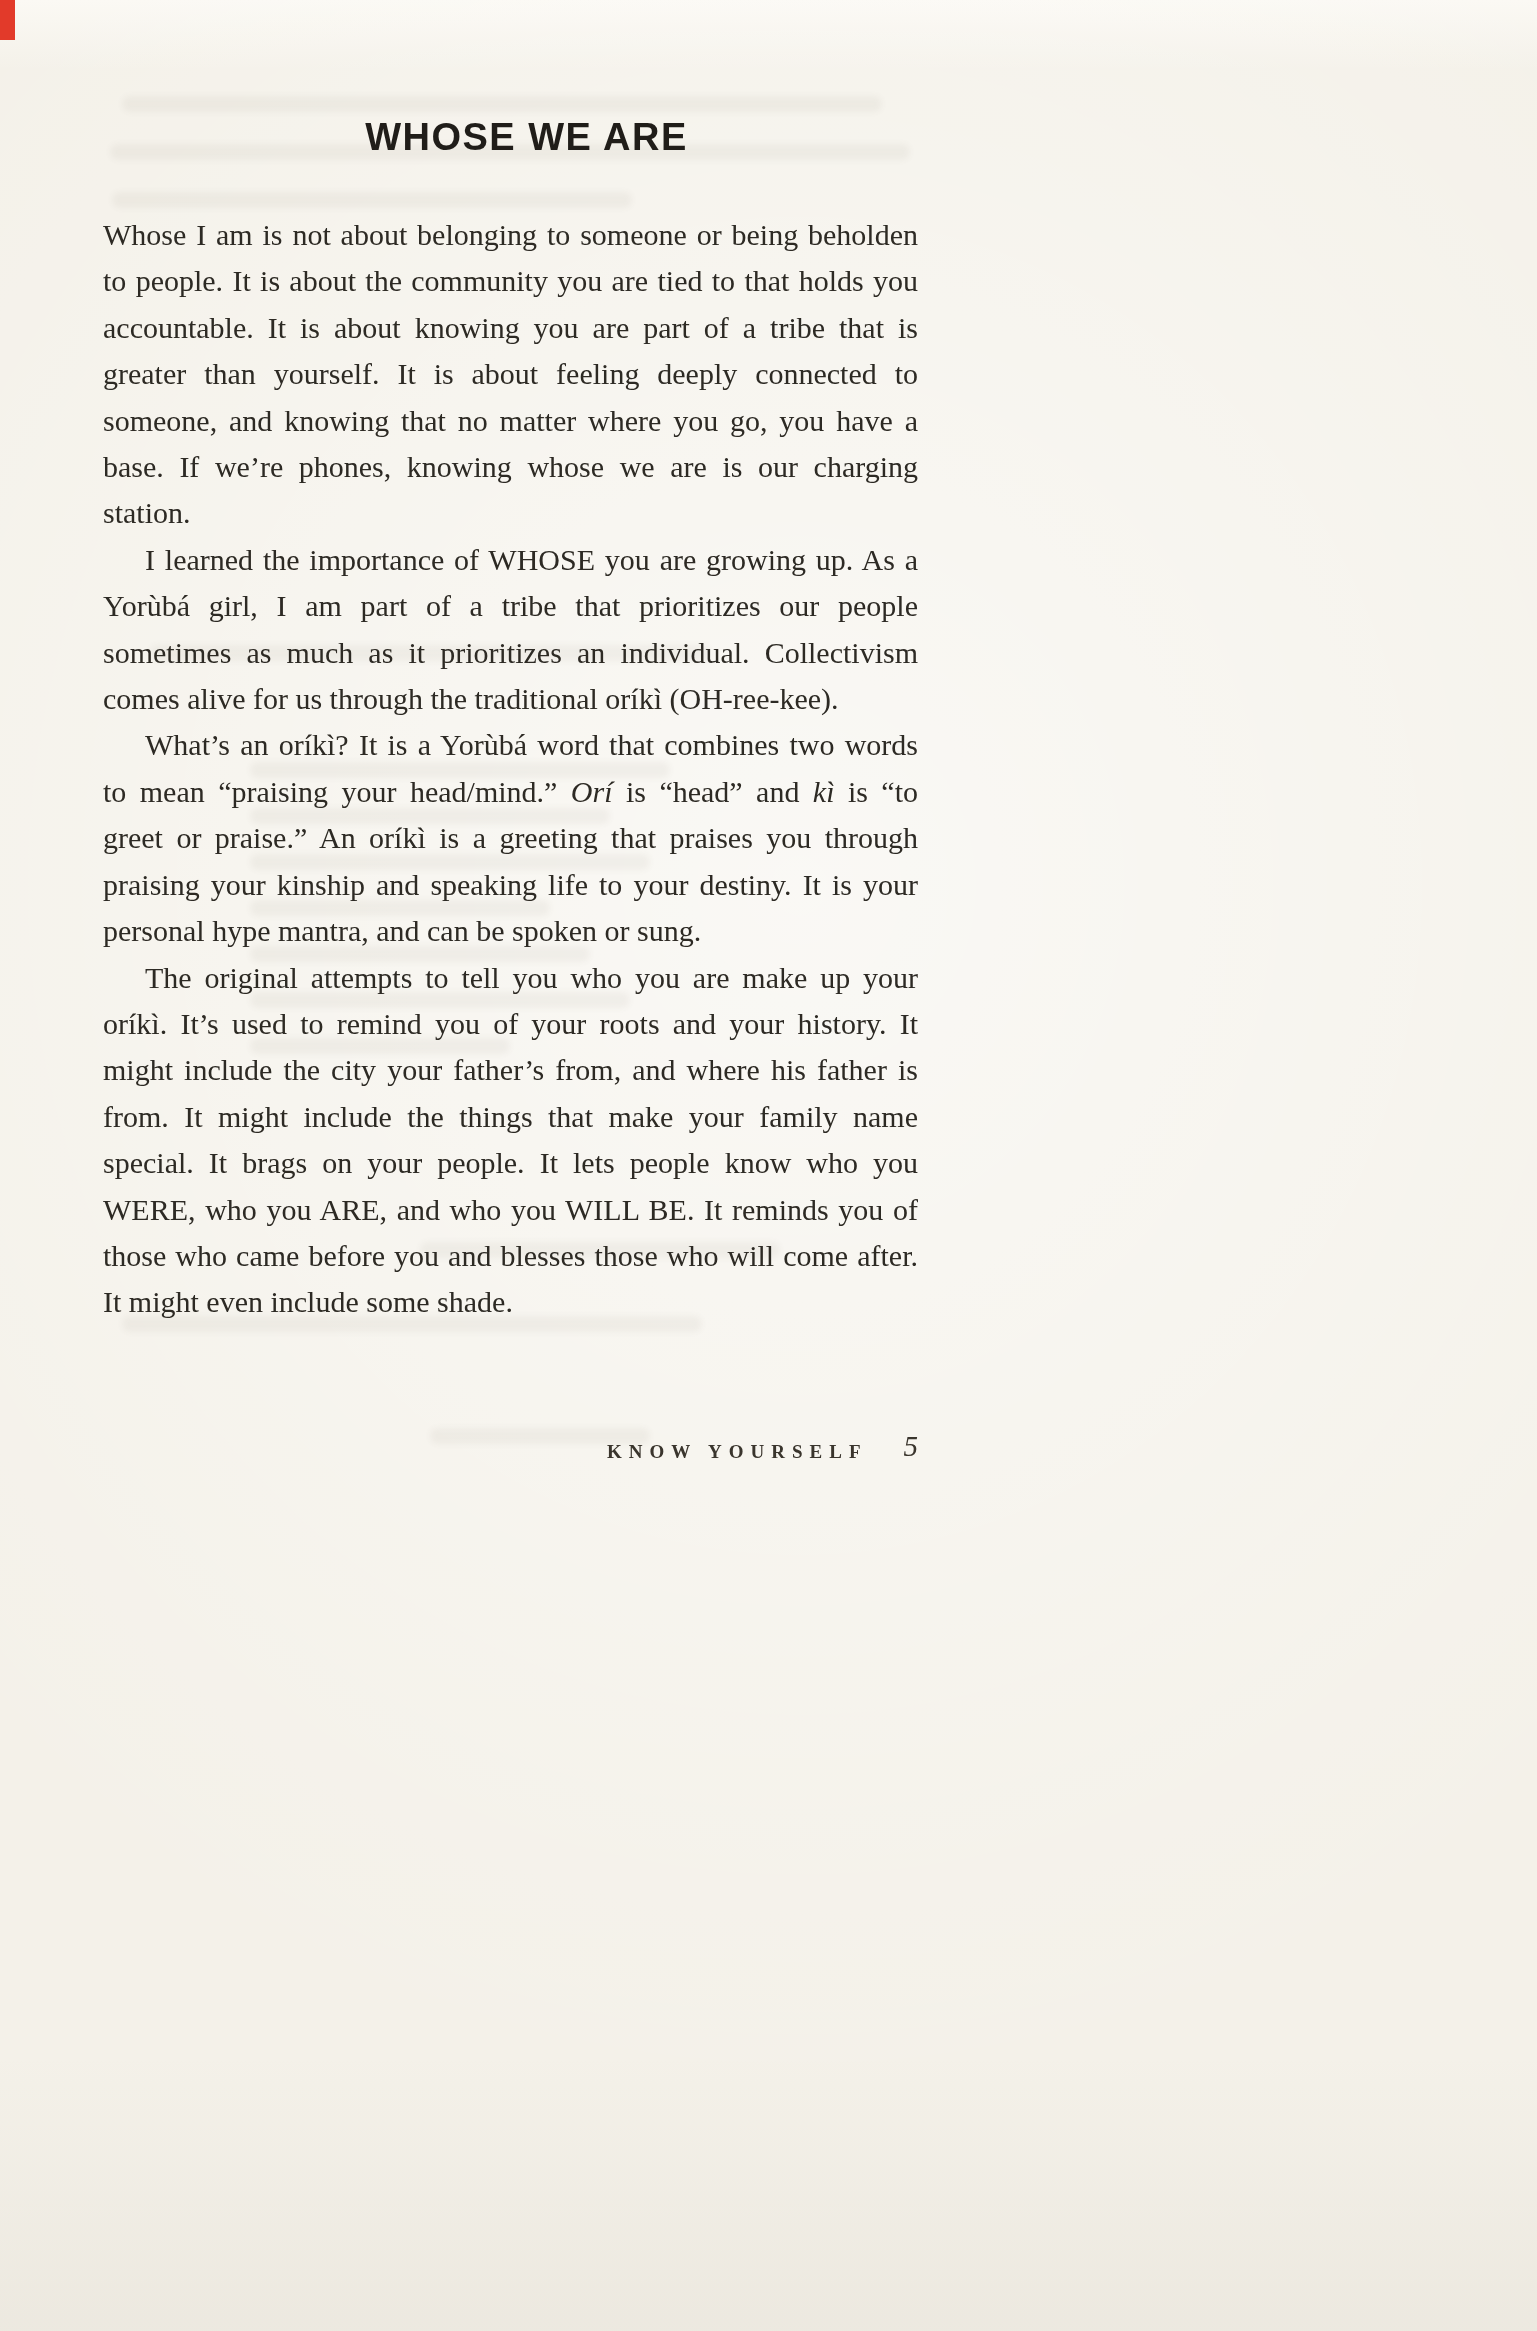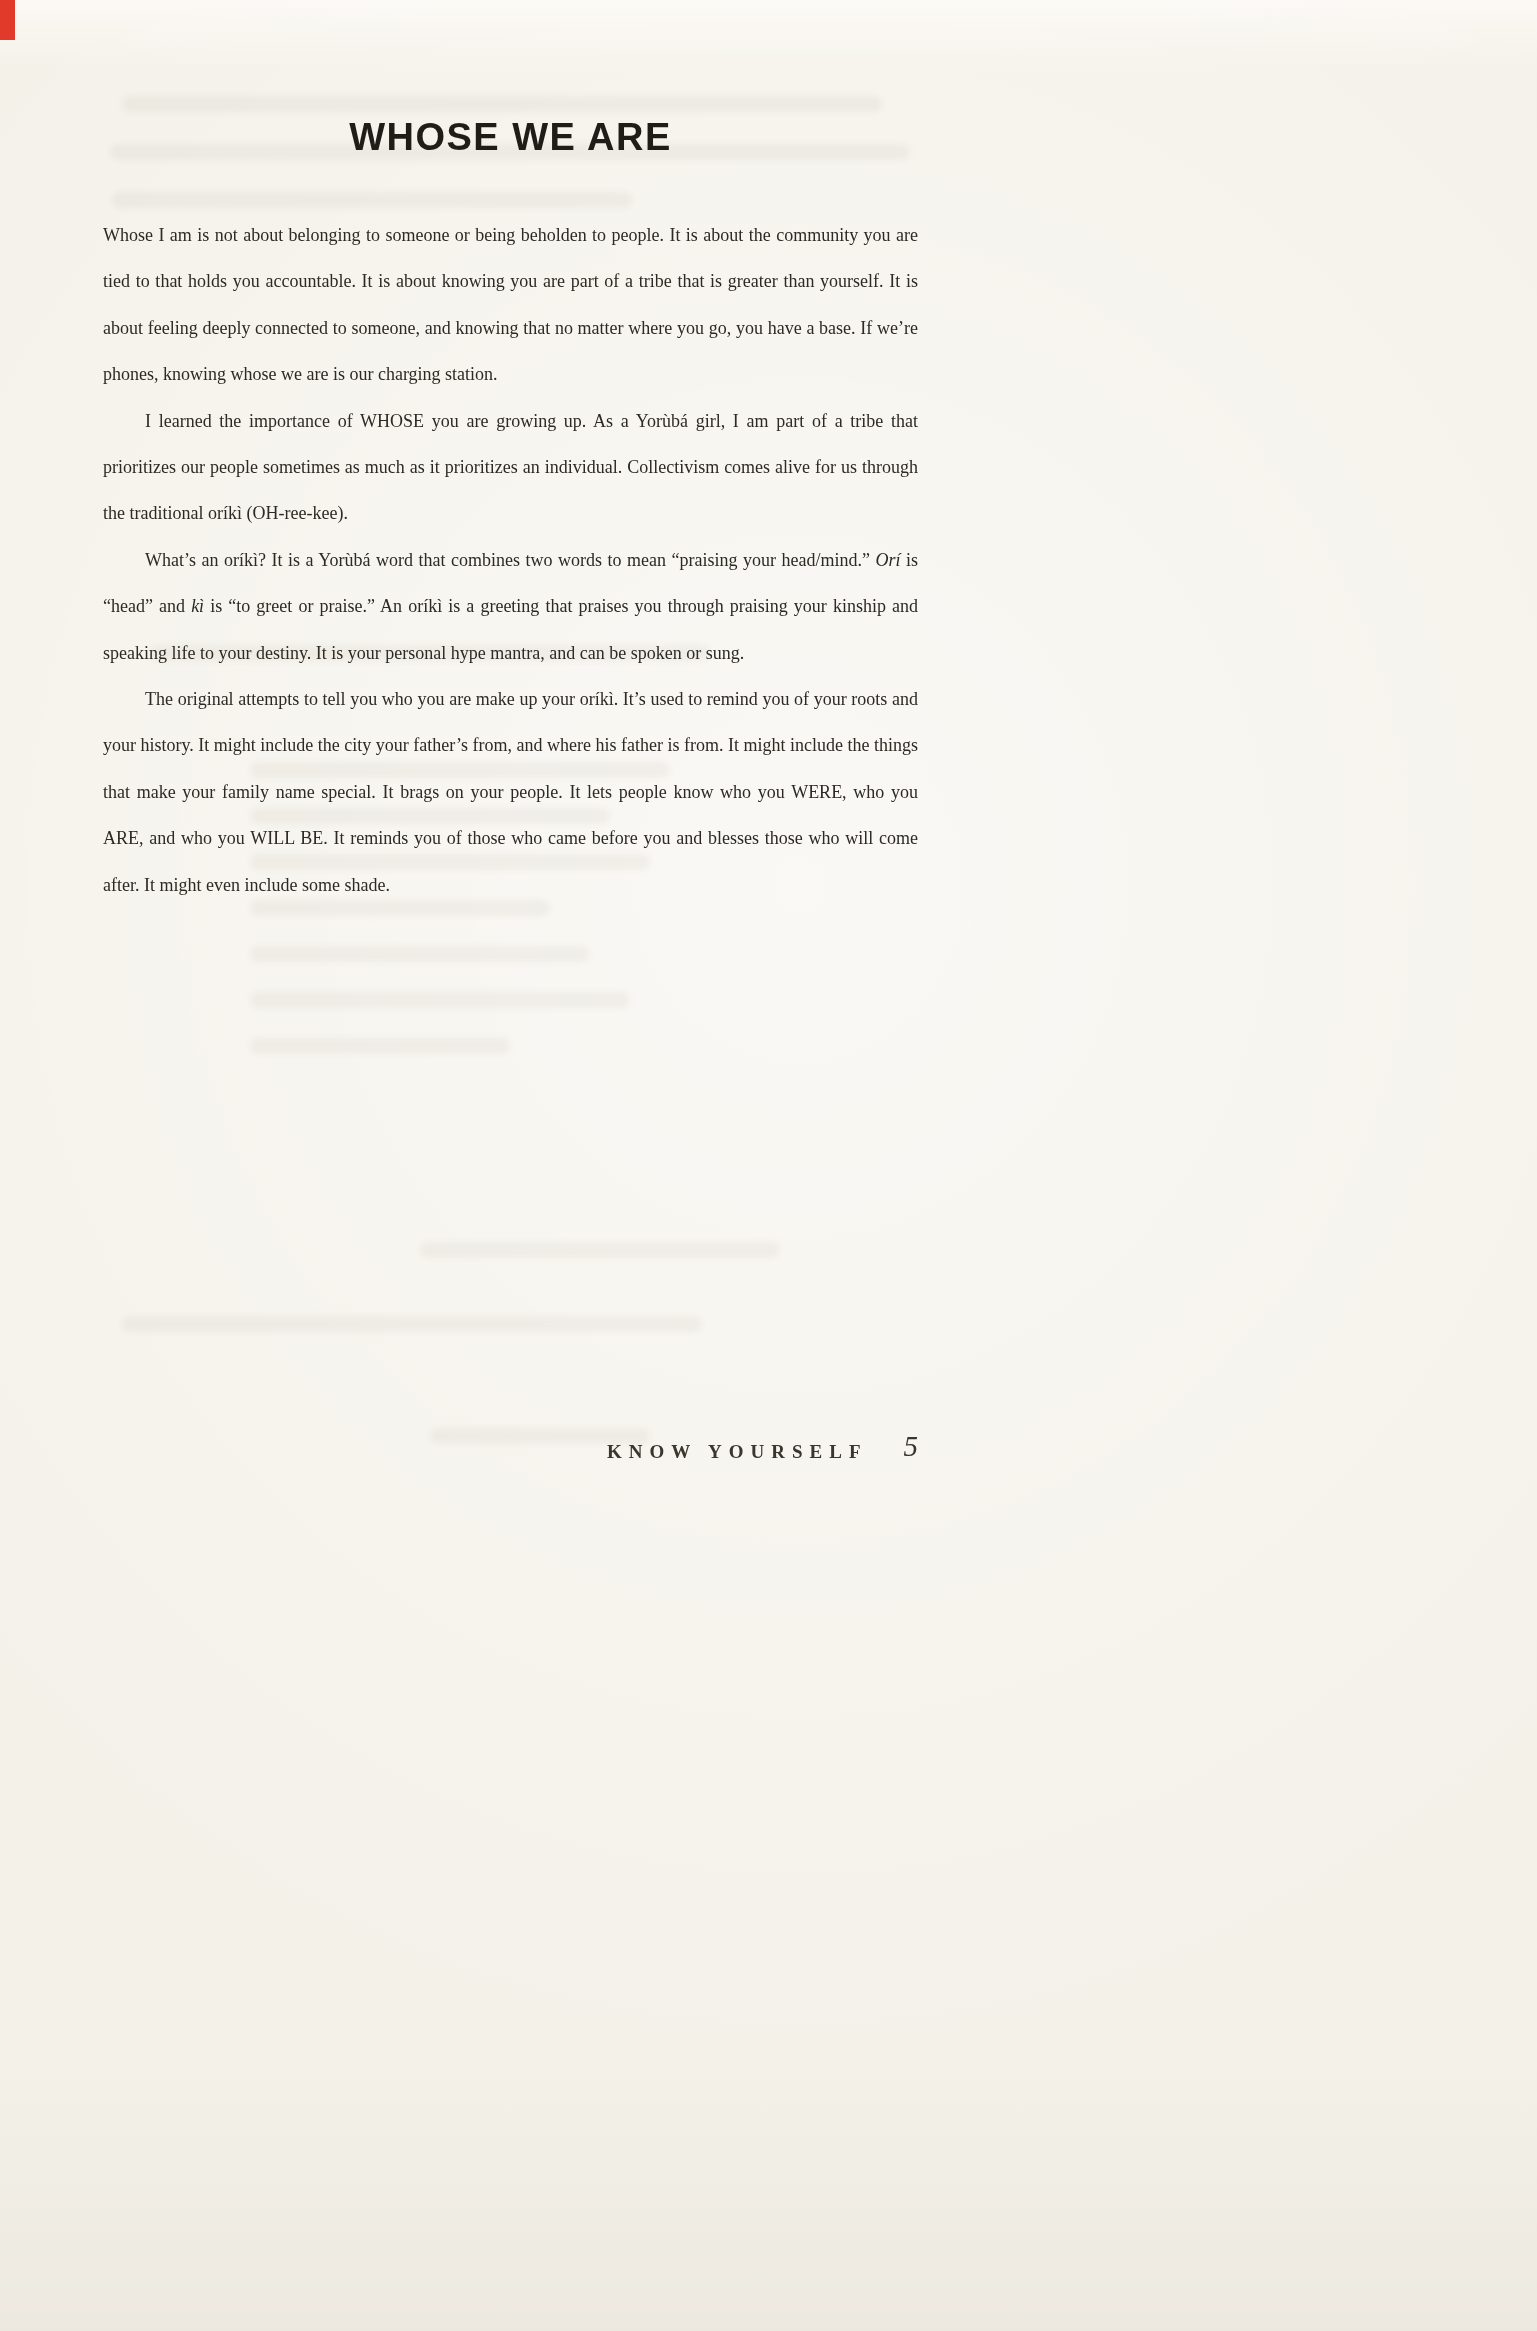--- a/index.html
+++ b/index.html
@@ -54,37 +54,37 @@
   .content {
     position: absolute;
     left: 103px;
     top: 0;
     width: 815px;
   }
 
   h1.title {
     position: absolute;
     top: 116px;
-    left: 0;
+    left: 16px;
     width: 100%;
     margin: 0;
     text-align: center;
     font-family: "Liberation Sans", sans-serif;
     font-weight: 700;
     font-size: 38px;
     letter-spacing: 1.5px;
     color: #201d19;
   }
 
   .body-text {
     position: absolute;
     top: 212px;
     left: 0;
     width: 100%;
-    font-size: 18px;
+    font-size: 30px;
     line-height: 46.4px;
     text-align: justify;
     color: #2d2a24;
   }
   .body-text p { margin: 0; }
   .body-text p.indent { text-indent: 42px; }
   .italic { font-style: italic; }
 
   .footer {
     position: absolute;

